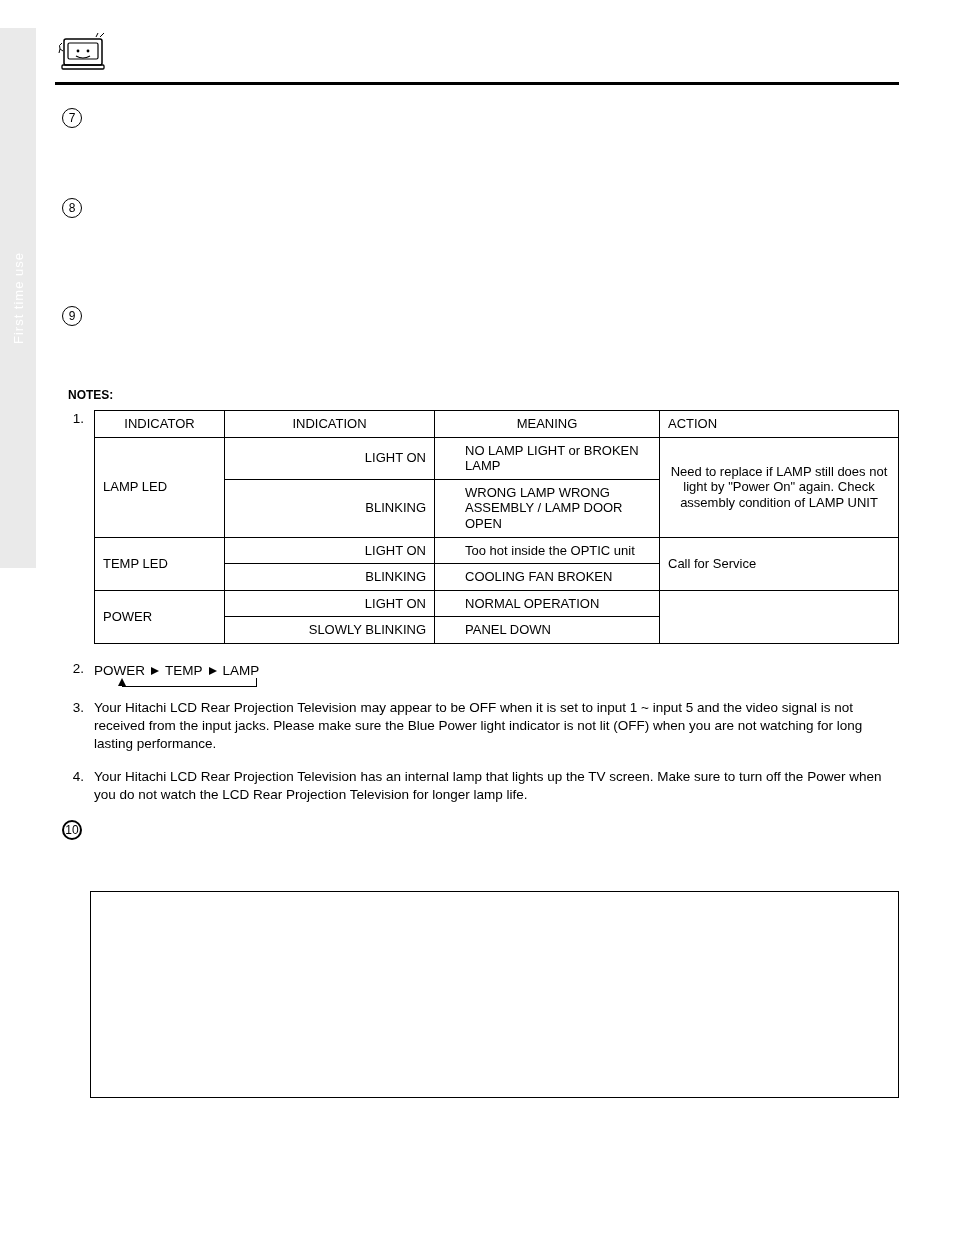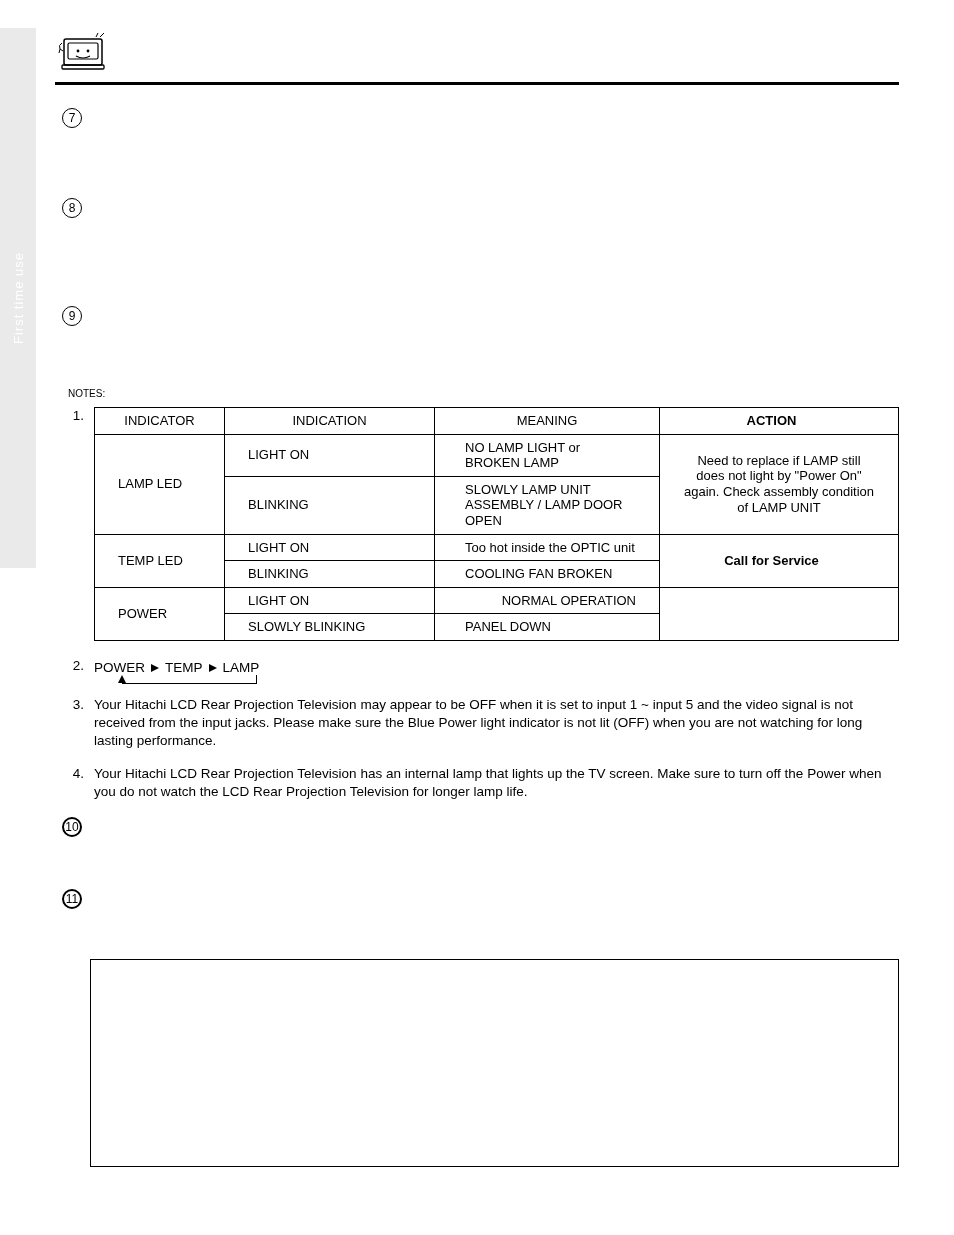--- a/index.html
+++ b/index.html
@@ -72,22 +72,22 @@
     font-size: 13.5px;
     color: #fff;
     margin-bottom: 2px;
   }
   .item-text {
     font-size: 13.5px;
     line-height: 1.35;
     color: #fff;
   }
   .notes-label {
-    font-size: 10px;
-    font-weight: normal;
+    font-size: 12px;
+    font-weight: bold;
     margin: 30px 0 8px 6px;
   }
   .note-row {
     display: flex;
     align-items: flex-start;
     gap: 10px;
     font-size: 13.5px;
     line-height: 1.3;
     margin-bottom: 16px;
   }
@@ -98,33 +98,33 @@
   .note-body { flex: 1; }
 
   
   table.ind {
     border-collapse: collapse;
     width: 100%;
     font-size: 13px;
   }
   table.ind th, table.ind td {
     border: 1px solid #000;
-    padding: 5px 23px;
+    padding: 5px 8px;
     vertical-align: middle;
     line-height: 1.2;
   }
   table.ind th {
     font-weight: normal;
     text-align: center;
   }
   .col-ind { width: 130px; text-align: left; padding-left: 14px; }
-  .col-indn { width: 210px; text-align: left; }
+  .col-indn { width: 210px; text-align: right; }
   .col-mean { width: 225px; text-align: center; }
   .col-act { text-align: center; padding-left: 20px; }
-  .col-act.ctr { text-align: center; padding-left: 8px; font-weight: bold; }
+  .col-act.ctr { text-align: left; padding-left: 8px; }
 
   
   .flow {
     display: flex;
     align-items: center;
     gap: 4px;
     font-size: 13.5px;
     margin-top: 2px;
   }
   .flow .arrowr::after {
@@ -252,36 +252,36 @@
           <tr>
             <td class="col-ind" rowspan="2">LAMP LED</td>
             <td class="col-indn">LIGHT ON</td>
             <td class="col-mean" style="text-align:left;padding-left:30px">NO LAMP LIGHT
 or BROKEN LAMP</td>
             <td class="col-act" rowspan="2">Need to replace if LAMP still does not light by "Power On" again.
 Check assembly condition of LAMP UNIT</td>
           </tr>
           <tr>
             <td class="col-indn">BLINKING</td>
-            <td class="col-mean" style="text-align:left;padding-left:30px">SLOWLY LAMP UNIT ASSEMBLY / LAMP DOOR OPEN</td>
+            <td class="col-mean" style="text-align:left;padding-left:30px">WRONG LAMP WRONG ASSEMBLY / LAMP DOOR OPEN</td>
           </tr>
           <tr>
             <td class="col-ind" rowspan="2">TEMP LED</td>
             <td class="col-indn">LIGHT ON</td>
             <td class="col-mean" style="text-align:left;padding-left:30px">Too hot inside the OPTIC unit</td>
             <td class="col-act ctr" rowspan="2">Call for Service</td>
           </tr>
           <tr>
             <td class="col-indn">BLINKING</td>
             <td class="col-mean" style="text-align:left;padding-left:30px">COOLING FAN BROKEN</td>
           </tr>
           <tr>
             <td class="col-ind" rowspan="2">POWER</td>
             <td class="col-indn">LIGHT ON</td>
-            <td class="col-mean" style="text-align:right;padding-left:30px">NORMAL OPERATION</td>
+            <td class="col-mean" style="text-align:left;padding-left:30px">NORMAL OPERATION</td>
             <td class="col-act" rowspan="2"></td>
           </tr>
           <tr>
             <td class="col-indn">SLOWLY BLINKING</td>
             <td class="col-mean" style="text-align:left;padding-left:30px">PANEL DOWN</td>
           </tr>
         </tbody>
           </table>
       </div>
     </div>
@@ -315,27 +315,20 @@
     </div>
 
     <div class="item" style="">
       <div class="circ-num" style="border-width:2px">10</div>
       <div class="item-body">
         <div class="item-title">FRONT INPUT JACKS (INPUT 4)</div>
         <div class="item-text">Use these audio/video jacks for a quick hook-up from a camcorder or VCR or a pair of headphones (see page 21). To access, push in to release the cover. Push to latch close after use.</div>
       </div>
     </div>
 
-    <div class="item">
-      <div class="circ-num" style="border-width:2px">11</div>
-      <div class="item-body">
-        <div class="item-title">MAGIC FOCUS</div>
-        <div class="item-text">Press MAGIC FOCUS for the automatic convergence feature which will automatically align the three color projection tubes (refer to page 55 for details).</div>
-      </div>
-    </div>
 
 
     <div class="caution-box">
       <span class="lead">CAUTION:</span>
       <span>Do not apply direct pressure or place heavy objects on the surface of the front panel door when it is open.</span>
       <div style="height:14px"></div>
       <div class="lead" style="display:block">VERIFY THE FOLLOWING:</div>
       <div>1. Check to assure the main power is ON and the power cord is attached.</div>
       <div>2. Verify the Lamp Door is firmly attached.</div>
       <div>3. If the Lamp and the Temp indicators do not light up as shown in Note #2, first turn off the power by using the main power switch located in the front panel of the TV. Wait 30 seconds then turn the power back on.

